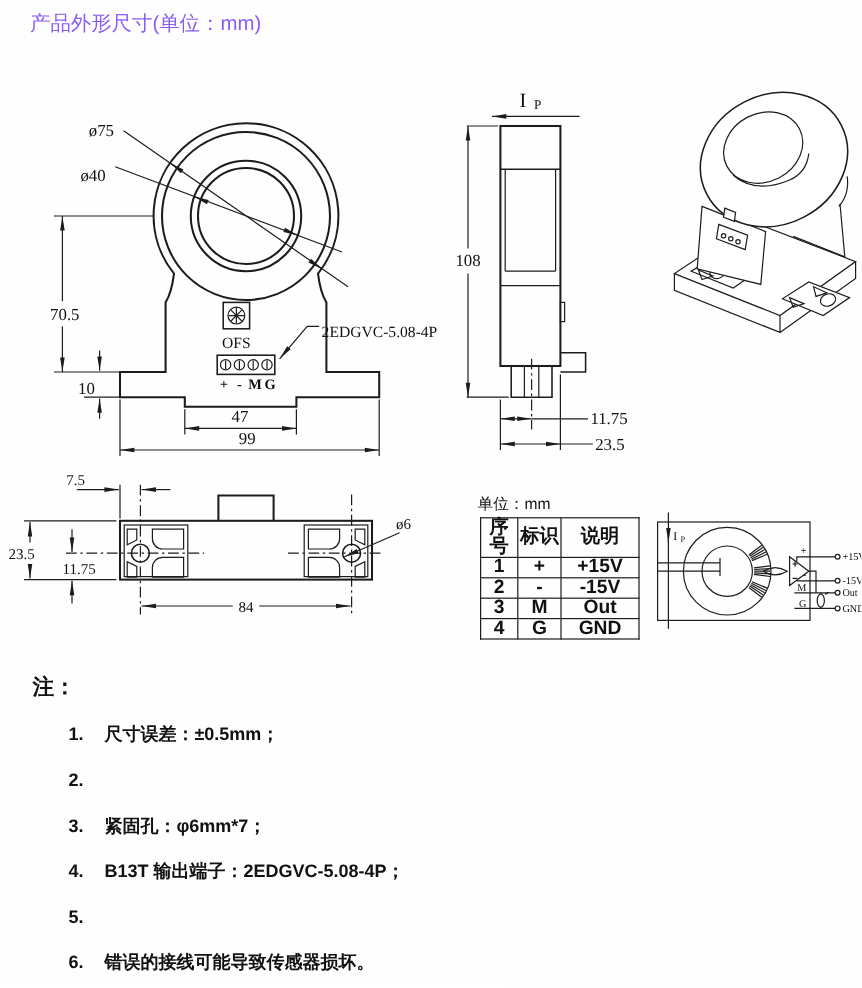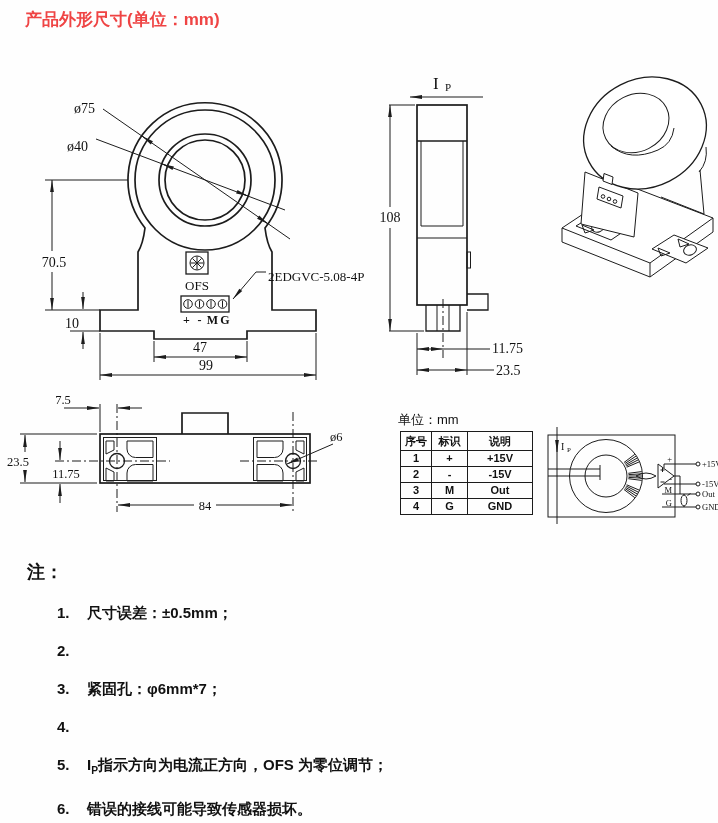--- a/index.html
+++ b/index.html
@@ -10,25 +10,25 @@
   .med{stroke:#1c1c1c;stroke-width:1.3;fill:none}
   .thick{stroke:#1c1c1c;stroke-width:1.7;fill:none}
   .wf{fill:#fff}
   .dash{stroke-dasharray:9 3 2 3}
   text{fill:#111;font-family:"Liberation Serif","DejaVu Serif",serif;}
   .dim{font-size:14px;}
   .dim-sm{font-size:12.5px;}
   .cad{font-size:13px;}
   .tiny{font-size:8.5px;}
   .pin{font-size:12px;font-weight:bold;}
-  #page-title{position:absolute;left:25px;top:8px;font-size:17px;font-weight:bold;color:#ef4444;}
+  #page-title{position:absolute;left:25px;top:8px;font-size:17px;font-weight:normal;color:#8b5cf6;}
   #unit-label{position:absolute;left:398px;top:411px;font-size:13px;font-weight:normal;}
   #pin-table{position:absolute;left:400px;top:431px;border-collapse:collapse;}
   #pin-table th,#pin-table td{border:1.3px solid #1c1c1c;text-align:center;padding:0;
-      font-size:11px;line-height:1;height:15px;font-weight:600;}
+      font-size:16px;line-height:1;height:15px;font-weight:600;}
   #pin-table th{height:18px;font-weight:700;}
   .c-no{width:30px}.c-mark{width:35px}.c-desc{width:64px}
   #notes-heading{position:absolute;left:27px;top:560px;font-size:18px;font-weight:bold;}
   #notes-list{position:absolute;left:57px;top:601px;width:640px;}
   .note-item{display:flex;margin-bottom:15px;font-size:15px;font-weight:600;line-height:23px;}
   .note-num{width:30px;flex:none;}
   .subp{font-size:0.68em;}
 </style>
 </head>
 <body>
@@ -274,24 +274,24 @@
     </div>
     <div class="note-item">
       <span class="note-num">2.</span>
     </div>
     <div class="note-item">
       <span class="note-num">3.</span>
       <span class="note-text">紧固孔：φ6mm*7；</span>
     </div>
     <div class="note-item">
       <span class="note-num">4.</span>
+      <span class="note-text">B13T 输出端子：2EDGVC-5.08-4P；</span>
     </div>
     <div class="note-item">
       <span class="note-num">5.</span>
-      <span class="note-text"><span>I</span><sub class="subp">P</sub><span>指示方向为电流正方向，OFS 为零位调节；</span></span>
     </div>
     <div class="note-item">
       <span class="note-num">6.</span>
       <span class="note-text">错误的接线可能导致传感器损坏。</span>
     </div>
   </div>
 
 </div>
 
 </body></html>

